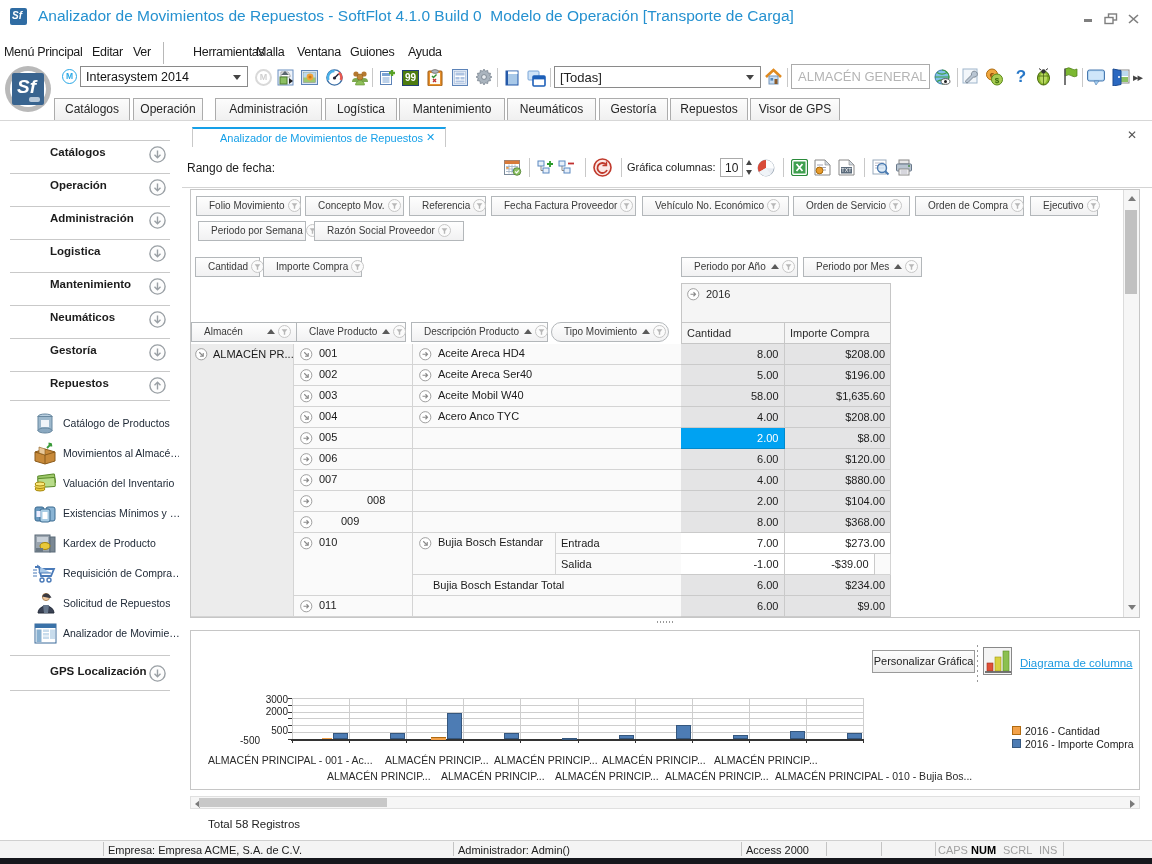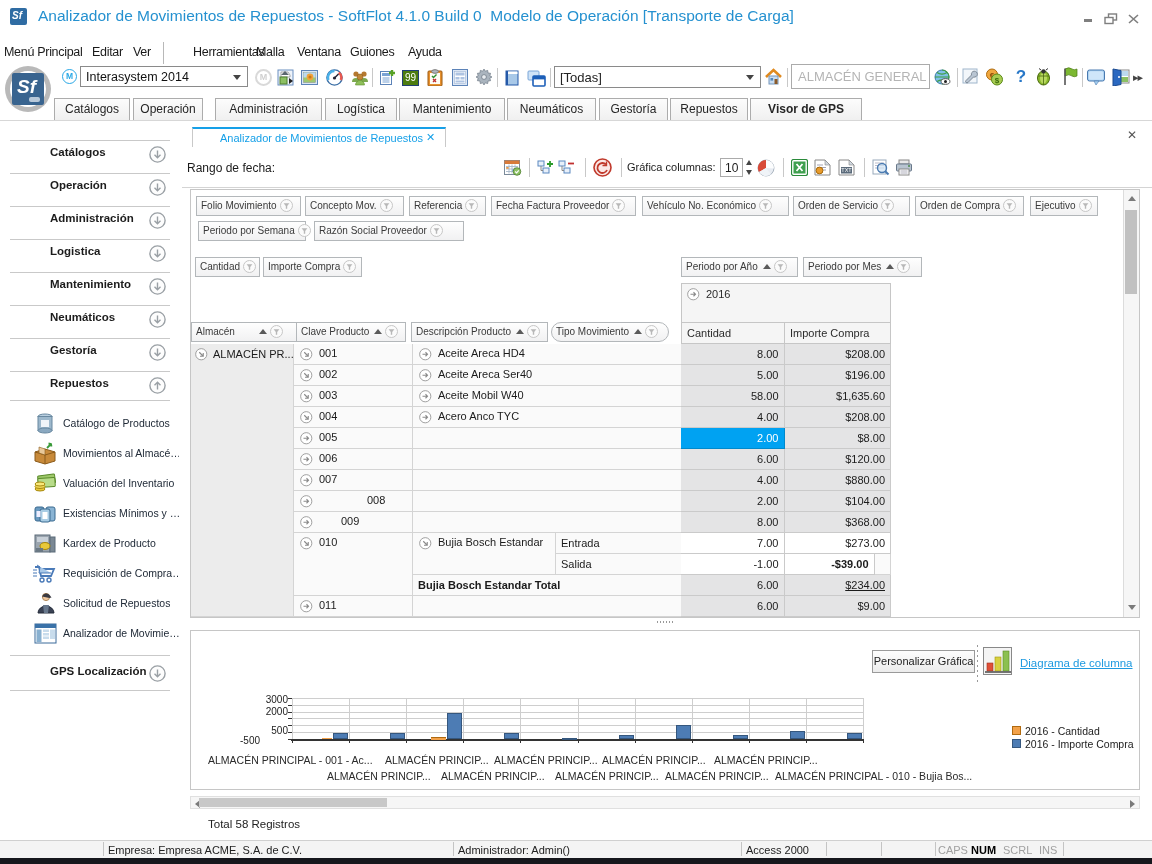--- a/index.html
+++ b/index.html
@@ -1,18 +1,18 @@
 <!DOCTYPE html>
 <html><head>
 <meta charset="utf-8">
 <style>
 html,body{margin:0;padding:0;}
 #app{position:relative;width:1152px;height:864px;background:#fff;font-family:"Liberation Sans",sans-serif;overflow:hidden;}
 .abs{position:absolute;}
-.chip{position:absolute;height:20px;border:1px solid #b3b7ba;background:linear-gradient(#fefefe,#f1f1f2);color:#3a3a3a;font-size:10px;line-height:18px;padding-left:4px;white-space:nowrap;box-sizing:border-box;}
+.chip{position:absolute;height:20px;border:1px solid #b3b7ba;background:linear-gradient(#fefefe,#f1f1f2);color:#3a3a3a;font-size:10px;line-height:18px;padding-left:12px;white-space:nowrap;box-sizing:border-box;}
 .chip .fic{display:inline-block;vertical-align:-3px;margin-left:3px;margin-right:2px;}
 .chip .sort{display:inline-block;width:0;height:0;border-left:4px solid transparent;border-right:4px solid transparent;border-bottom:5px solid #5a5a5a;margin-left:5px;margin-bottom:1px;}
 .hcell{position:absolute;background:#f5f5f5;border:1px solid #c6c6c6;box-sizing:border-box;color:#2b2b2b;font-size:11px;}
 .vcell{position:absolute;background:#e4e4e5;border-right:1px solid #cacaca;border-bottom:1px solid #cacaca;box-sizing:border-box;color:#1b1b1b;font-size:11px;line-height:20px;text-align:right;padding-right:5px;}
 .rcell{position:absolute;background:#fafafa;border-right:1px solid #d4d4d4;border-bottom:1px solid #d4d4d4;box-sizing:border-box;color:#1b1b1b;font-size:11px;line-height:20px;white-space:nowrap;overflow:hidden;}
 .menu-it{position:absolute;top:45px;height:16px;font-size:12.5px;color:#1a1a1a;white-space:nowrap;letter-spacing:-0.3px;}
 .tab{position:absolute;top:98px;height:23px;background:linear-gradient(#fcfcfc,#f0f0f0);border:1px solid #acacac;box-sizing:border-box;text-align:center;font-size:12px;color:#262626;line-height:21px;}
 .tbsep{position:absolute;width:1px;background:#c8c8c8;}
 .navhead{position:absolute;left:0;width:180px;height:24px;}
 .navhead .t{position:absolute;left:50px;top:4px;font-size:11.5px;font-weight:bold;color:#1c1c1c;}
@@ -97,21 +97,21 @@
     </svg>
 <div class="tbsep" style="left:372px;top:68px;height:19px;"></div>
 
 <svg class="abs" style="left:379px;top:69px" width="17" height="17">
       <rect x="1.5" y="2.5" width="11" height="13" fill="#fff" stroke="#5c83b8"></rect>
       <rect x="3" y="4" width="8" height="3" fill="#7aa3d4"></rect>
       <path d="M3.5 9 h7 M3.5 11 h7 M3.5 13 h7" stroke="#7aa3d4" stroke-width="1"></path>
       <path d="M13 1 v6 M10 4 h6" stroke="#58a227" stroke-width="2.4"></path>
     </svg>
 
-<div class="abs" style="left:402px;top:70px;width:15px;height:14px;background:#4d7c0f;border:1px solid #223f76;color:#fff;font-size:10px;font-weight:normal;text-align:center;line-height:14px;">99</div>
+<div class="abs" style="left:402px;top:70px;width:15px;height:14px;background:#4d7c0f;border:1px solid #223f76;color:#fff;font-size:10px;font-weight:bold;text-align:center;line-height:14px;">99</div>
 
 <svg class="abs" style="left:427px;top:69px" width="16" height="17">
       <rect x="1" y="2" width="14" height="15" rx="1" fill="#e8912d" stroke="#9c5a13"></rect>
       <rect x="3" y="4" width="10" height="11" fill="#fdfdf4"></rect>
       <ellipse cx="8" cy="2.5" rx="3.4" ry="1.8" fill="#b0b6bc" stroke="#777"></ellipse>
       <path d="M5 7 l1.5 1.5 L9.5 5.5" stroke="#2e8f2e" stroke-width="1.4" fill="none"></path>
       <path d="M6 10 l3 3 M9 10 l-3 3" stroke="#c03030" stroke-width="1.4"></path>
     </svg>
 
 <svg class="abs" style="left:452px;top:69px" width="16" height="17">
@@ -211,21 +211,21 @@
 <div class="abs" style="left:1133px;top:71px;font-size:11px;color:#444;letter-spacing:-1px;">▸▸</div>
 
 <div class="tab" style="left:54px;width:76px;">Catálogos</div>
 <div class="tab" style="left:133px;width:70px;">Operación</div>
 <div class="tab" style="left:215px;width:107px;">Administración</div>
 <div class="tab" style="left:325px;width:72px;">Logística</div>
 <div class="tab" style="left:399px;width:106px;">Mantenimiento</div>
 <div class="tab" style="left:507px;width:89px;">Neumáticos</div>
 <div class="tab" style="left:599px;width:69px;">Gestoría</div>
 <div class="tab" style="left:670px;width:78px;">Repuestos</div>
-<div class="tab" style="left:750px;width:112px;font-weight:bold;">Visor de GPS</div>
+<div class="tab" style="left:750px;width:90px;">Visor de GPS</div>
 <div class="abs" style="left:0;top:120px;width:1152px;height:1px;background:#d7d7d7;"></div>
 
 <div class="navdiv" style="top:140px;"></div>
 <div class="navhead" style="top:142px;">
       <div class="t">Catálogos</div>
     </div>
 <div class="navdiv" style="top:173px;"></div>
 <div class="navhead" style="top:175px;">
       <div class="t">Operación</div>
     </div>
@@ -678,26 +678,26 @@
 <div class="abs" style="left:438px;top:536.0px;font-size:11px;color:#1b1b1b;">Bujia Bosch Estandar</div>
 <div class="rcell" style="left:556px;top:532.5px;width:335px;height:21px;">
       <div style="margin-left:5px;">Entrada</div>
     </div>
 <div class="vcell" style="left:681px;top:532.5px;width:103.5px;height:21px;background:#fff;">7.00</div>
 <div class="vcell" style="left:784.5px;top:532.5px;width:106.5px;height:21px;background:#fff;">$273.00</div>
 <div class="rcell" style="left:556px;top:553.5px;width:335px;height:21px;">
       <div style="margin-left:5px;">Salida</div>
     </div>
 <div class="vcell" style="left:681px;top:553.5px;width:103.5px;height:21px;background:#fff;">-1.00</div>
-<div class="vcell" style="left:784.5px;top:553.5px;width:90px;height:21px;background:#fff;font-weight:bold;">-$39.00</div>
+<div class="vcell" style="left:784.5px;top:553.5px;width:90px;height:21px;background:#fff;">-$39.00</div>
 <div class="rcell" style="left:413px;top:574.5px;width:478px;height:21px;">
-      <div style="margin-left:5px;font-weight:bold;">Bujia Bosch Estandar Total</div>
+      <div style="margin-left:20px;">Bujia Bosch Estandar Total</div>
     </div>
 <div class="vcell" style="left:681px;top:574.5px;width:103.5px;height:21px;">6.00</div>
-<div class="vcell" style="left:784.5px;top:574.5px;width:106.5px;height:21px;text-decoration:underline;">$234.00</div>
+<div class="vcell" style="left:784.5px;top:574.5px;width:106.5px;height:21px;">$234.00</div>
 <div class="rcell" style="left:294px;top:595.5px;width:119px;height:21px;"></div>
 <svg class="abs" style="left:300px;top:599.5px" width="13" height="13">
       <circle cx="6.25" cy="6.25" r="5.6" fill="#fff" stroke="#a0a0a0"></circle>
       <path d="M3.5 6.25 h5 M6.5 4.25 l2 2 -2 2" fill="none" stroke="#8a8a8a" stroke-width="1.1"></path>
     </svg>
 <div class="abs" style="left:319px;top:599.0px;font-size:11px;color:#1b1b1b;">011</div>
 <div class="rcell" style="left:413px;top:595.5px;width:478px;height:21px;"></div>
 <div class="vcell" style="left:681px;top:595.5px;width:103.5px;height:21px;">6.00</div>
 <div class="vcell" style="left:784.5px;top:595.5px;width:106.5px;height:21px;">$9.00</div>
 <div class="abs" style="left:1123px;top:190px;width:16px;height:427px;background:#f6f6f6;border-left:1px solid #dcdcdc;box-sizing:border-box;"></div>

